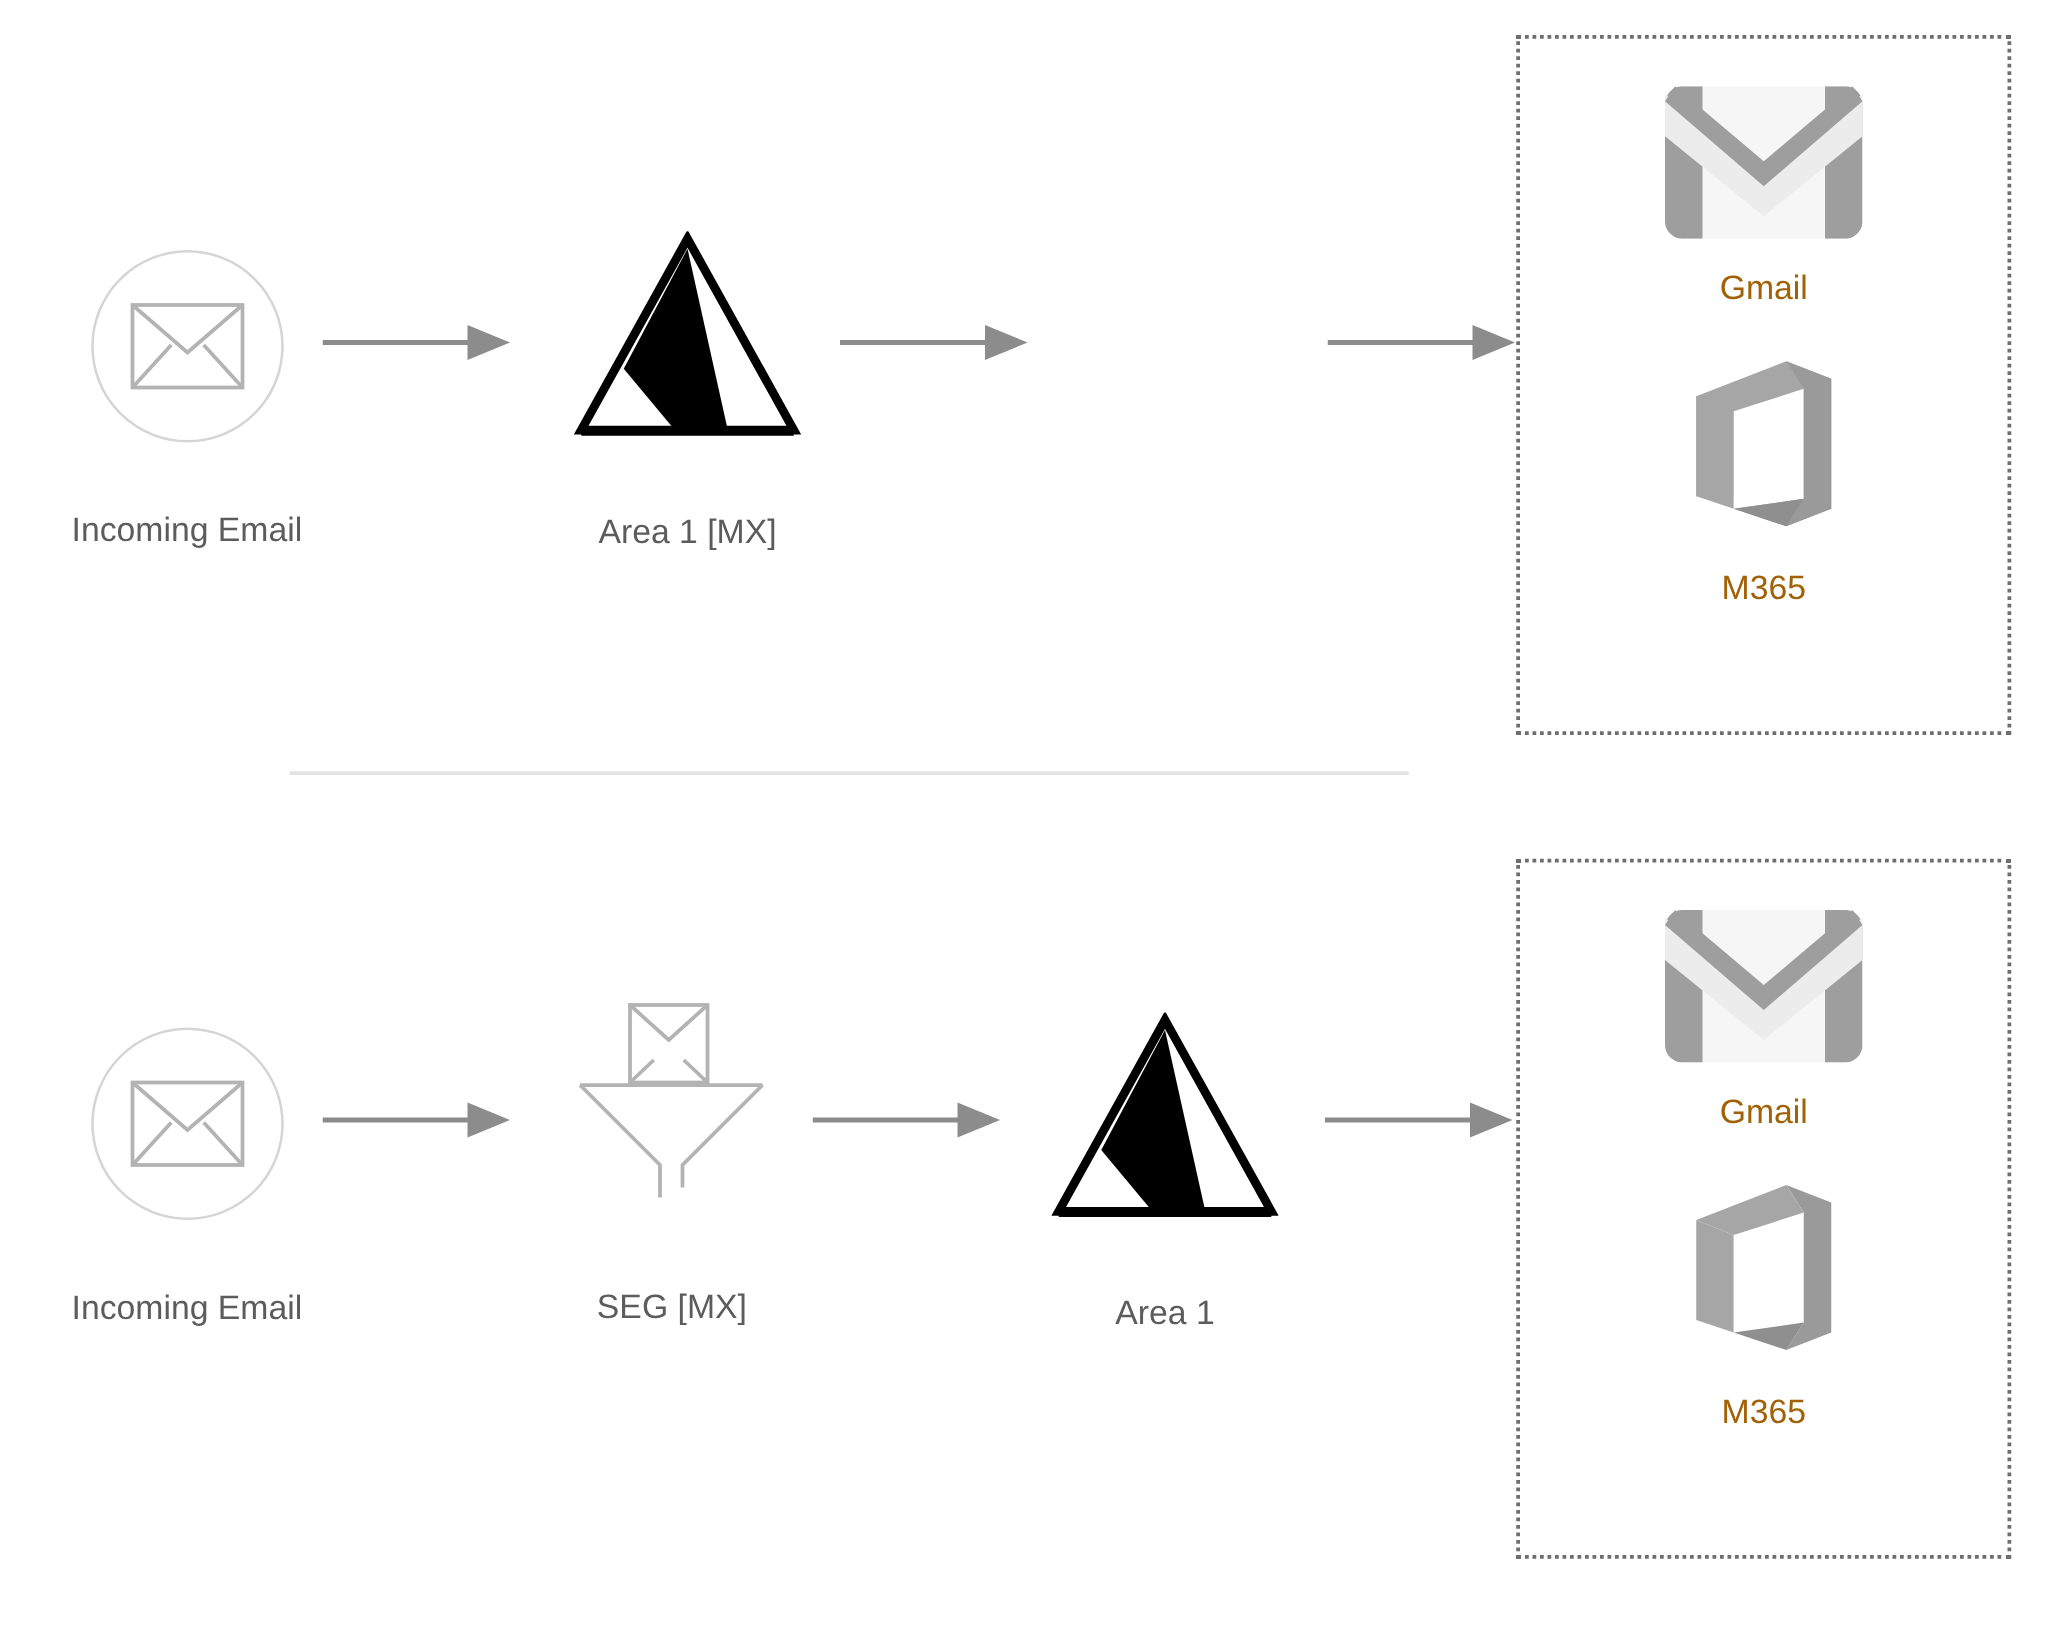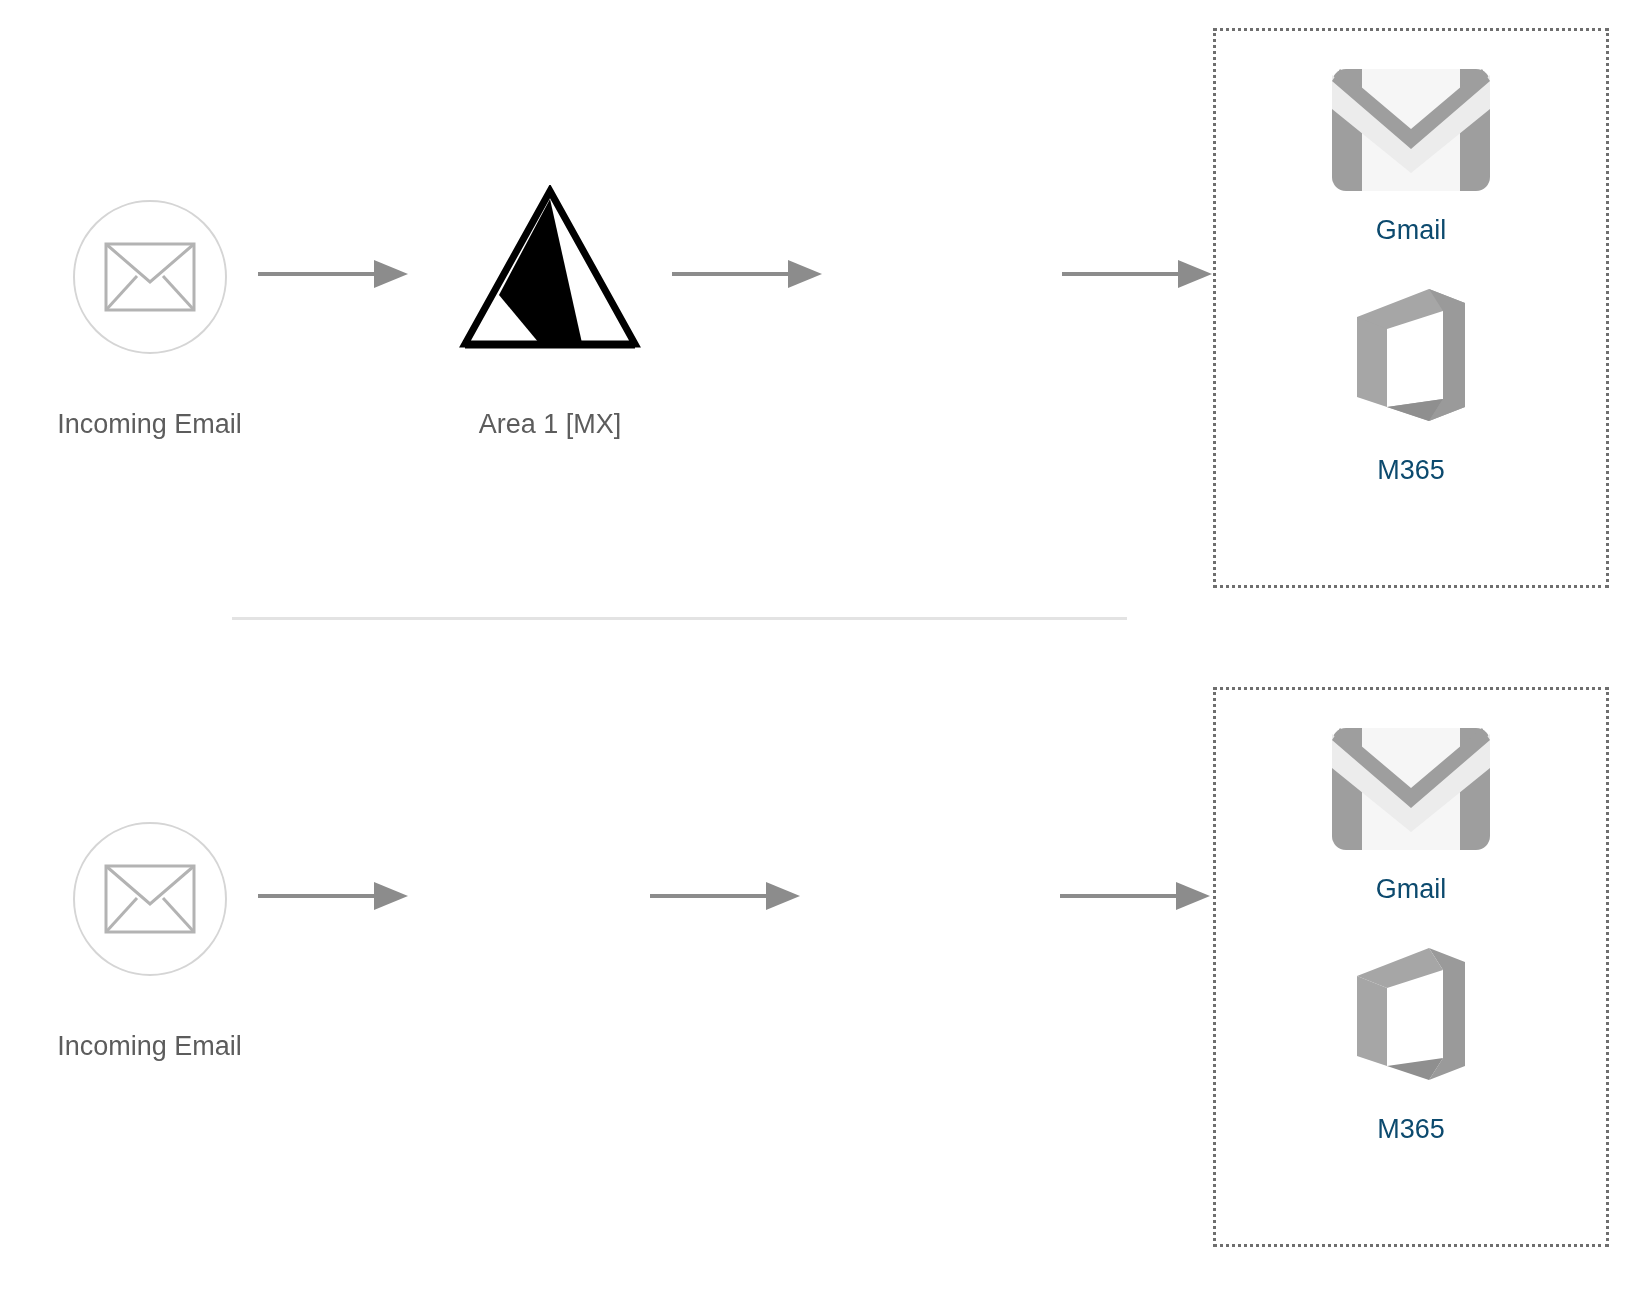--- a/index.html
+++ b/index.html
@@ -64,21 +64,21 @@
     display: flex;
     flex-direction: column;
     align-items: center;
   }
   .dest-item {
     display: flex;
     flex-direction: column;
     align-items: center;
   }
   .dest-label {
-    color: #0c4a6e;
+    color: #a16207;
     font-size: 27px;
     line-height: 34px;
     text-align: center;
   }
 
   .logo-wrap { display: block; }
 </style>
 </head>
 <body>
 
@@ -170,28 +170,52 @@
     <div class="node-label" style="margin-top:52px;">Incoming Email</div>
   </div>
 
   <div class="arrow" style="left:258px; top:878px;">
     <svg width="150" height="36" viewBox="0 0 150 36" aria-hidden="true">
       <line x1="0" y1="18" x2="118" y2="18" stroke="#8c8c8c" stroke-width="4"></line>
       <polygon points="116,4 150,18 116,32" fill="#8c8c8c"></polygon>
     </svg>
   </div>
 
+  <div class="node" style="left:445px; top:800px; width:185px;">
+    <div class="logo-wrap">
+      <svg width="180" height="160" viewBox="0 0 180 160" aria-hidden="true">
+        <rect x="56" y="4" width="62" height="62" fill="none" stroke="#b3b3b3" stroke-width="3"></rect>
+        <path d="M56 4 L87 32 L118 4" fill="none" stroke="#b3b3b3" stroke-width="3"></path>
+        <path d="M56 66 L75 48" fill="none" stroke="#b3b3b3" stroke-width="3"></path>
+        <path d="M118 66 L99 48" fill="none" stroke="#b3b3b3" stroke-width="3"></path>
+        <line x1="16" y1="68" x2="162" y2="68" stroke="#b3b3b3" stroke-width="3"></line>
+        <path d="M16 68 L80 132 L80 158" fill="none" stroke="#b3b3b3" stroke-width="3"></path>
+        <path d="M162 68 L98 132 L98 150" fill="none" stroke="#b3b3b3" stroke-width="3"></path>
+      </svg>
+    </div>
+    <div class="node-label" style="margin-top:62px;">SEG [MX]</div>
+  </div>
 
   <div class="arrow" style="left:650px; top:878px;">
     <svg width="150" height="36" viewBox="0 0 150 36" aria-hidden="true">
       <line x1="0" y1="18" x2="118" y2="18" stroke="#8c8c8c" stroke-width="4"></line>
       <polygon points="116,4 150,18 116,32" fill="#8c8c8c"></polygon>
     </svg>
   </div>
 
+  <div class="node" style="left:822px; top:810px; width:220px;">
+    <div class="logo-wrap">
+      <svg width="182" height="165" viewBox="0 0 182 165" aria-hidden="true">
+        <polygon points="91,6 176,159 6,159" fill="none" stroke="#000000" stroke-width="7"></polygon>
+        <polygon points="91,14 123,158 80,158 40,110" fill="#000000"></polygon>
+        <line x1="6" y1="160" x2="176" y2="160" stroke="#000000" stroke-width="7"></line>
+      </svg>
+    </div>
+    <div class="node-label" style="margin-top:52px;">Area 1</div>
+  </div>
 
   <div class="arrow" style="left:1060px; top:878px;">
     <svg width="150" height="36" viewBox="0 0 150 36" aria-hidden="true">
       <line x1="0" y1="18" x2="118" y2="18" stroke="#8c8c8c" stroke-width="4"></line>
       <polygon points="116,4 150,18 116,32" fill="#8c8c8c"></polygon>
     </svg>
   </div>
 
   <div class="dest-box" style="left:1213px; top:687px; width:396px; height:560px;">
 

